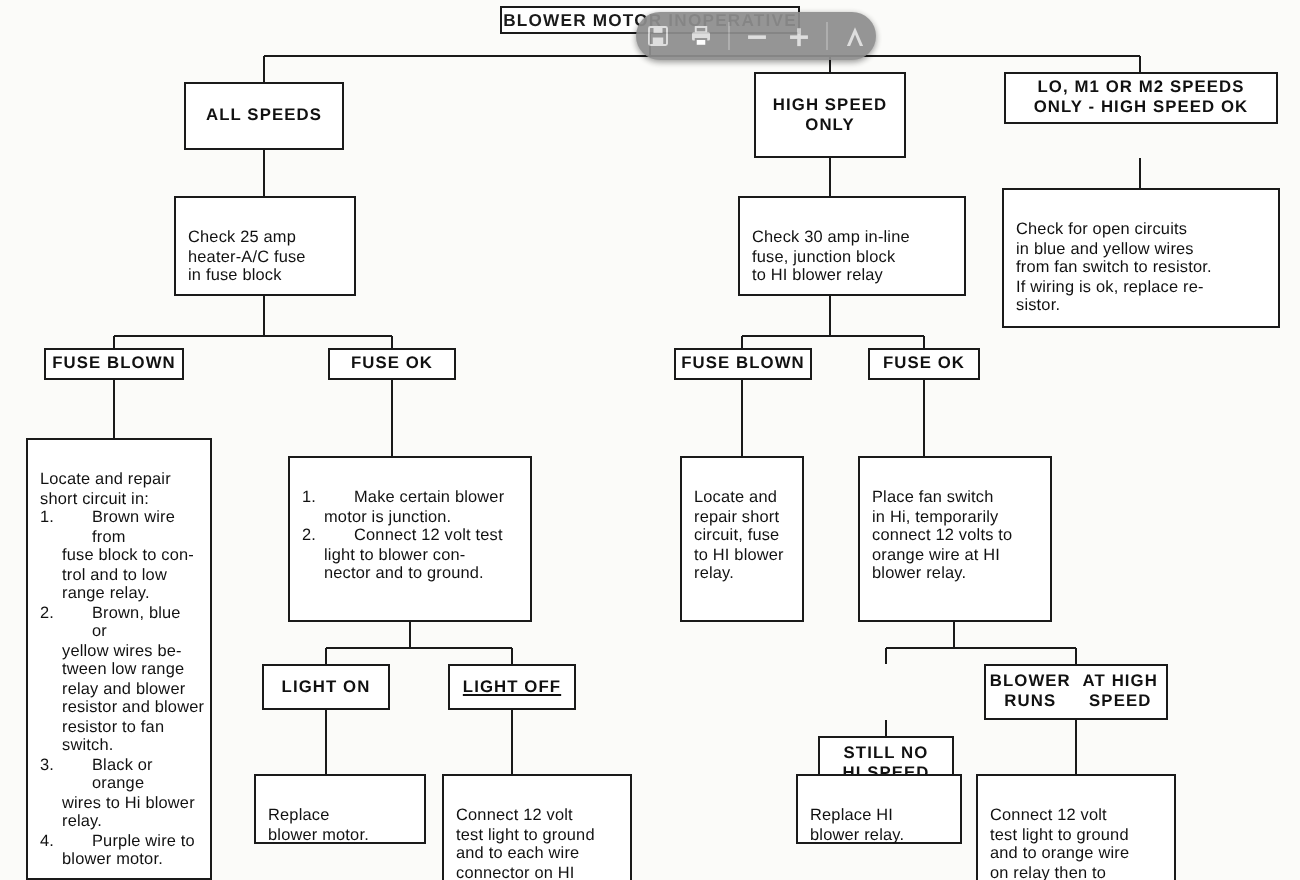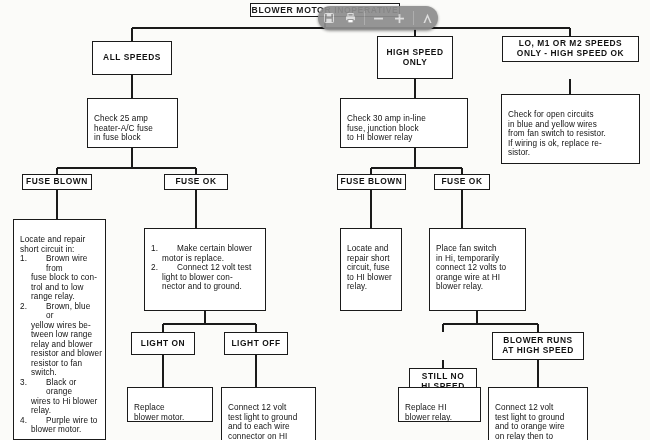--- a/index.html
+++ b/index.html
@@ -151,21 +151,21 @@
     <span>LO, M1 OR M2 SPEEDS</span>
     <span>ONLY - HIGH SPEED OK</span>
   </div>
 
   <div class="box proc" style="left:87px;top:98px;width:91px;height:50px;">
     <span class="ln">Check 25 amp</span>
     <span class="ln">heater-A/C fuse</span>
     <span class="ln">in fuse block</span>
   </div>
 
-  <div class="box proc" style="left:340px;top:98px;width:128px;height:50px;">
+  <div class="box proc" style="left:369px;top:98px;width:114px;height:50px;">
     <span class="ln">Check 30 amp in-line</span>
     <span class="ln">fuse, junction block</span>
     <span class="ln">to HI blower relay</span>
   </div>
 
   <div class="box proc" style="left:501px;top:94px;width:139px;height:70px;">
     <span class="ln">Check for open circuits</span>
     <span class="ln">in blue and yellow wires</span>
     <span class="ln">from fan switch to resistor.</span>
     <span class="ln">If wiring is ok, replace re-</span>
@@ -223,21 +223,21 @@
       <span class="txt">Purple wire to</span>
     </div>
     <span class="cont">blower motor.</span>
   </div>
 
   <div class="box proc" style="left:144px;top:228px;width:122px;height:83px;">
     <div class="num">
       <span class="idx">1.</span>
       <span class="txt">Make certain blower</span>
     </div>
-    <span class="cont">motor is replace.</span>
+    <span class="cont">motor is junction.</span>
     <div class="num">
       <span class="idx">2.</span>
       <span class="txt">Connect 12 volt test</span>
     </div>
     <span class="cont">light to blower con-</span>
     <span class="cont">nector and to ground.</span>
   </div>
 
   <div class="box proc" style="left:340px;top:228px;width:62px;height:83px;">
     <span class="ln">Locate and</span>
@@ -252,30 +252,30 @@
     <span class="ln">in Hi, temporarily</span>
     <span class="ln">connect 12 volts to</span>
     <span class="ln">orange wire at HI</span>
     <span class="ln">blower relay.</span>
   </div>
 
   <div class="box term" style="left:131px;top:332px;width:64px;height:23px;">
     <span>LIGHT ON</span>
   </div>
 
-  <div class="box term" style="left:224px;top:332px;width:64px;height:23px;">
+  <div class="box term" style="left:224px;top:332px;width:64px;height:23px;text-decoration:underline;">
     <span>LIGHT OFF</span>
   </div>
 
   <div class="box term" style="left:409px;top:332px;width:68px;height:28px;flex-direction:column;margin-top:36px;">
     <span>STILL NO</span>
     <span>HI SPEED</span>
   </div>
 
-  <div class="box term" style="left:492px;top:332px;width:92px;height:28px;flex-direction:column;">
+  <div class="box term" style="left:492px;top:332px;width:92px;height:28px;">
     <span>BLOWER RUNS</span>
     <span>AT HIGH SPEED</span>
   </div>
 
   <div class="box proc" style="left:127px;top:387px;width:86px;height:35px;">
     <span class="ln">Replace</span>
     <span class="ln">blower motor.</span>
   </div>
 
   <div class="box proc cut" style="left:221px;top:387px;width:95px;height:53px;">

